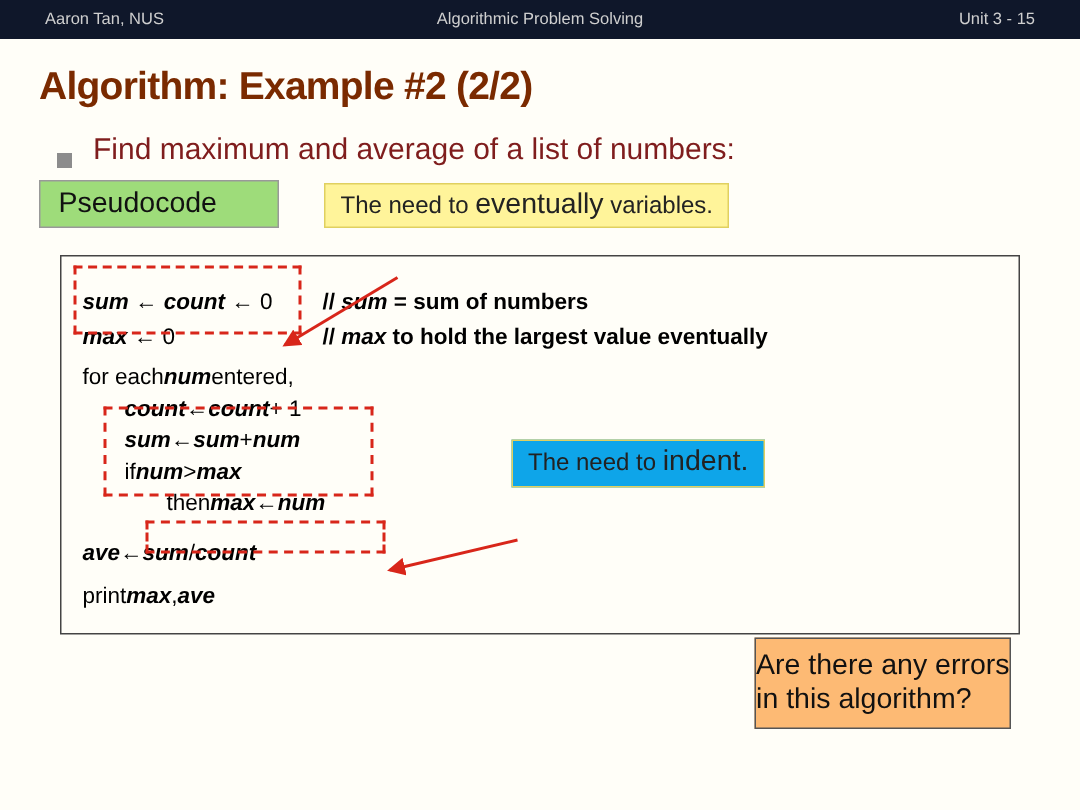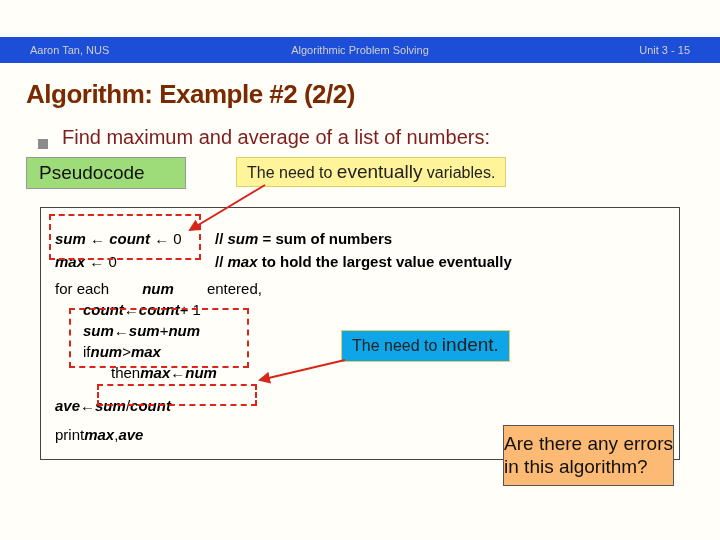--- a/index.html
+++ b/index.html
@@ -5,29 +5,28 @@
   * { box-sizing: border-box; margin: 0; padding: 0; }
   body {
     width: 720px;
     height: 540px;
     background: #fffef8;
     font-family: Arial, Helvetica, sans-serif;
     position: relative;
     overflow: hidden;
   }
   .topbar {
-    background: #1d4ed8;
+    background: #0f172a;
     color: #cfcfcf;
     height: 26px;
     display: flex;
     align-items: center;
     font-size: 11px;
     padding: 0 30px;
     justify-content: space-between;
-    margin-top: 37px;
   }
   .topbar .center { position: absolute; left: 50%; transform: translateX(-50%); }
   .title {
     color: #7a2a00;
     font-weight: 900;
     font-size: 26px;
     padding: 16px 40px 10px 26px;
     letter-spacing: -0.5px;
     font-family: Arial Black, Arial, sans-serif;
   }
@@ -40,23 +39,23 @@
   }
   .bullet-sq {
     width: 10px; height: 10px;
     background: #8c8c8c;
     margin-right: 14px;
     margin-top: 8px;
     flex-shrink: 0;
   }
   .pseudo-head-row {
     display: flex;
-    align-items: flex-start;
+    align-items: flex-end;
     padding: 0 26px 4px 26px;
-    gap: 50px;
+    gap: 30px;
   }
   .pseudo-label {
     background: #9edc7a;
     border: 1px solid #999;
     padding: 4px 12px;
     font-size: 19px;
     color: #111;
     width: 160px;
   }
   .callout1 {
@@ -169,21 +168,21 @@
     </div>
   </div>
 
   <div class="code-row" style="margin-top:6px;">
     <div class="code-left">
       <span class="em">max</span><span class="arrow"> ← </span><span>0</span>
     </div>
     <div><span class="comment">// </span><span class="em">max</span><span class="comment"> to hold the largest value eventually</span></div>
   </div>
 
-  <div class="code-row" style="margin-top:10px;gap:33px;">
+  <div class="code-row" style="margin-top:10px;">
     <span>for each </span>
       <span class="em">num</span>
       <span> entered,</span>
   </div>
   <div class="code-row indent1">
     <span class="em">count</span>
       <span class="arrow"> ← </span>
       <span class="em">count</span>
       <span> + 1</span>
   </div>

